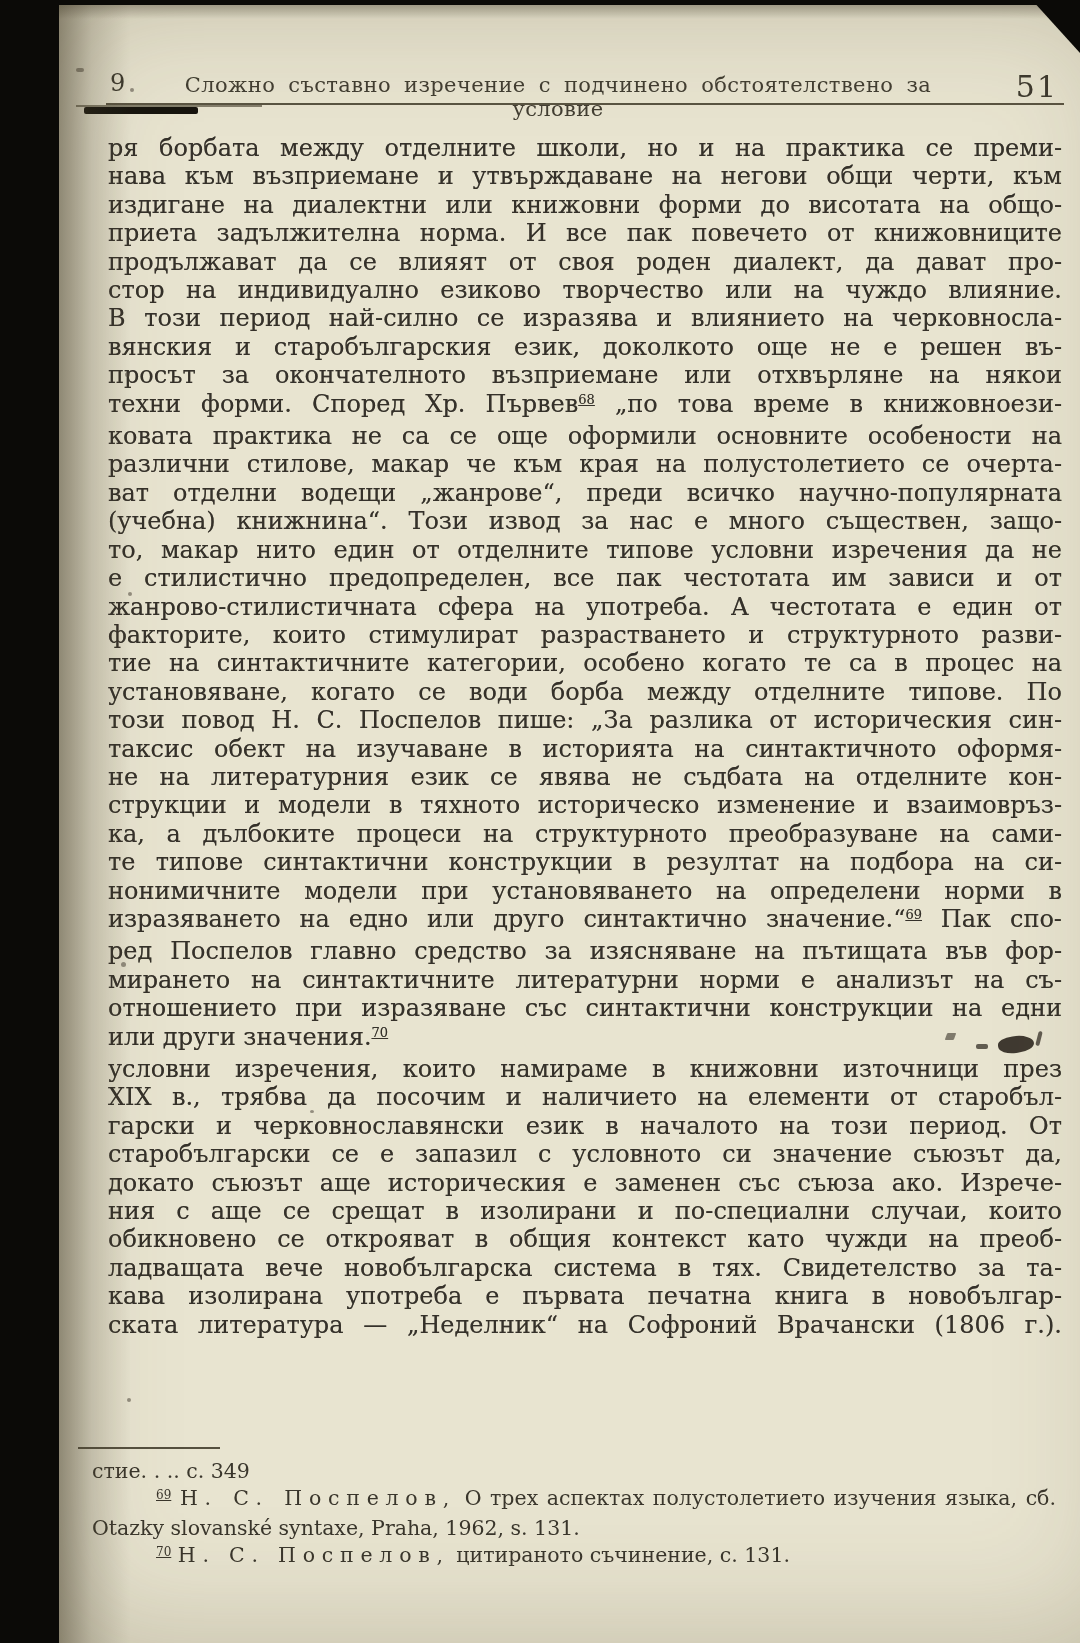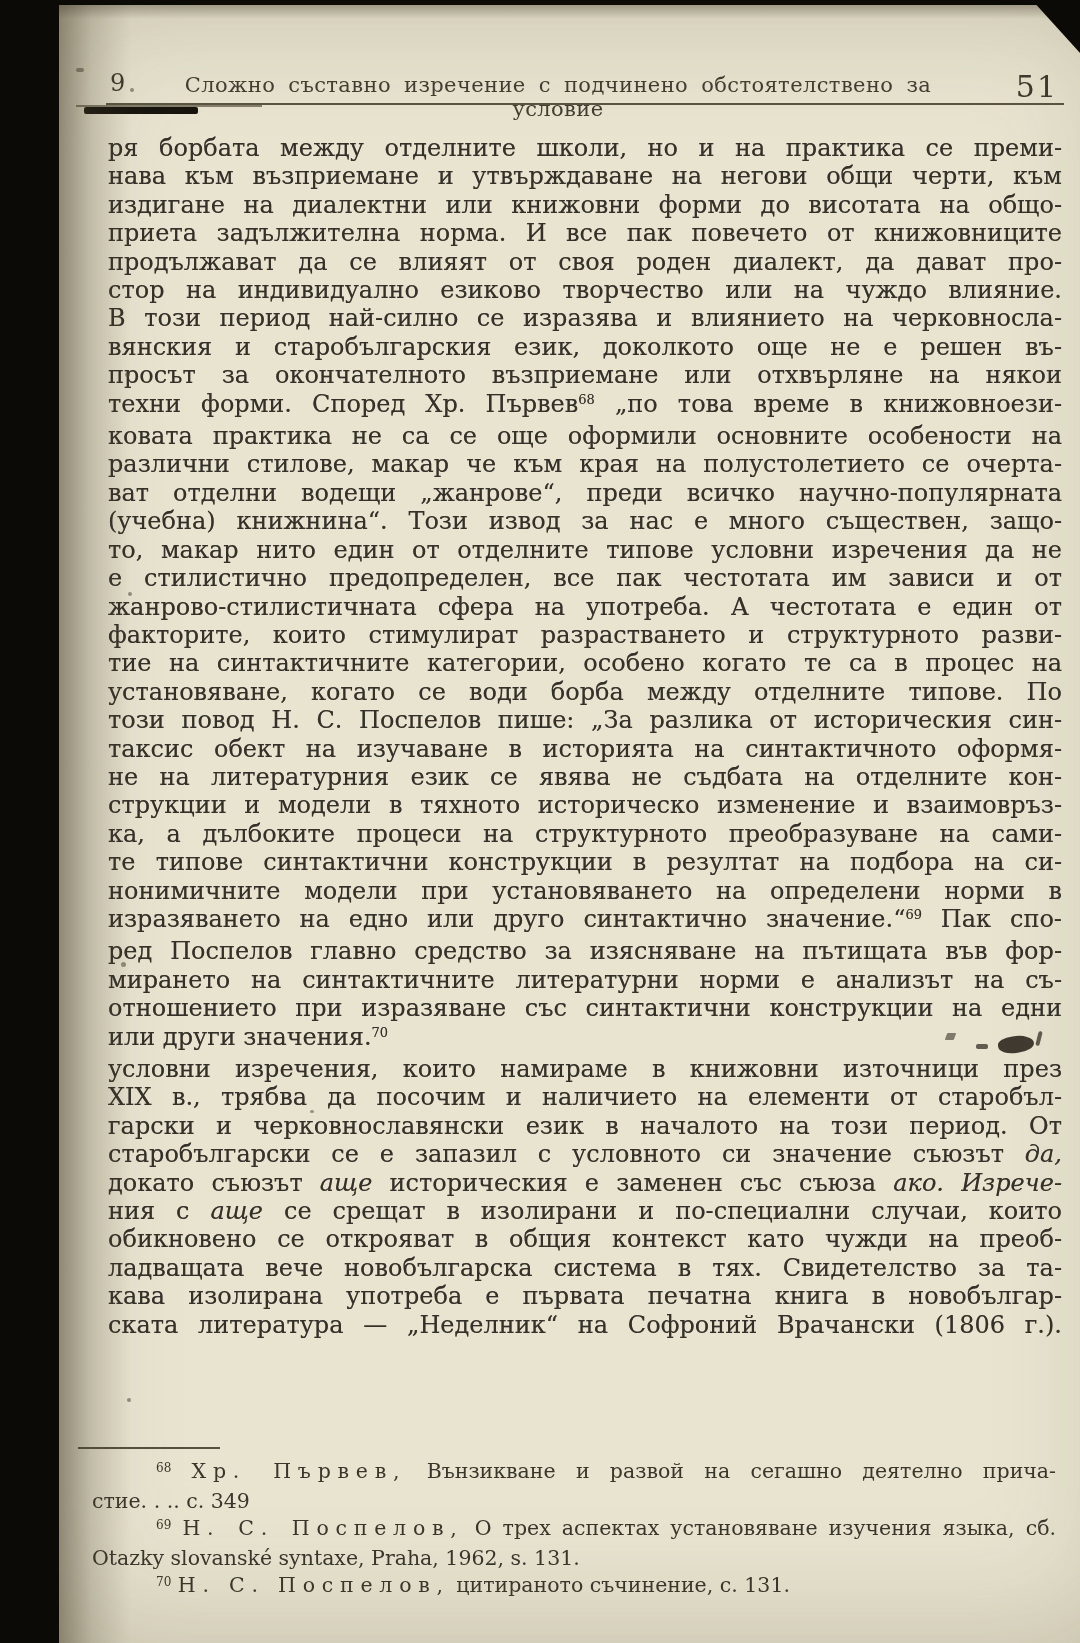--- a/index.html
+++ b/index.html
@@ -34,22 +34,22 @@
     border-radius:2px;z-index:2;}
   .fn-sep{position:absolute;left:30px;top:1447px;width:142px;height:2px;background:#55503f;z-index:2;}
 
   
   .bodytext{position:absolute;left:60px;right:66px;top:134px;z-index:2;
     font-size:24px;line-height:28.4px;color:#35312a;}
   .bodytext .line{text-align:justify;text-align-last:justify;text-justify:inter-word;
     text-shadow:0 0 .5px rgba(53,49,42,.55);}
   .line.last{text-align-last:left;}
   .line.indent{text-indent:38px;}
-  .seg-i{font-style:italic;}
-  .seg-sup{font-size:13px;position:relative;top:-8px;letter-spacing:0;}
+  .seg-i{}
+  .seg-sup{font-size:13px;position:relative;top:-8px;letter-spacing:0;text-decoration:underline;}
   .seg-sp{letter-spacing:.33em;}
 
   
   .footnotes{position:absolute;left:44px;right:72px;top:1458px;z-index:2;
     font-size:20.5px;line-height:27px;color:#3a362c;}
   .footnotes .line{text-align:justify;text-align-last:justify;text-justify:inter-word;}
   .footnotes .line.last{text-align-last:left;}
   .footnotes .line.indent{text-indent:64px;}
   .footnotes .seg-sup{font-size:12px;top:-6px;}
 </style>
@@ -105,23 +105,22 @@
       <div class="line"><span>докато съюзът </span><span class="seg-i">аще</span><span> историческия е заменен със съюза </span><span class="seg-i">ако.</span><span> </span><span class="seg-i">Изрече-</span></div>
       <div class="line"><span>ния с </span><span class="seg-i">аще</span><span> се срещат в изолирани и по-специални случаи, които</span></div>
       <div class="line"><span>обикновено се открояват в общия контекст като чужди на преоб-</span></div>
       <div class="line"><span>ладващата вече новобългарска система в тях. Свидетелство за та-</span></div>
       <div class="line"><span>кава изолирана употреба е първата печатна книга в новобългар-</span></div>
       <div class="line"><span>ската литература — „Неделник“ на Софроний Врачански (1806 г.).</span></div>
     </div>
 
   <div class="fn-sep"></div>
   <div class="footnotes" id="footnotes">
-      <div class="line indent"><span class="seg-sup">68</span><span> </span><span class="seg-sp">Хр. Първев,</span><span> Вънзикване и развой на сегашно деятелно прича-</span></div>
       <div class="line last"><span>стие. . .. с. 349</span></div>
-      <div class="line indent"><span class="seg-sup">69</span><span> </span><span class="seg-sp">Н. С. Поспелов,</span><span> О трех аспектах установяване изучения языка, сб.</span></div>
+      <div class="line indent"><span class="seg-sup">69</span><span> </span><span class="seg-sp">Н. С. Поспелов,</span><span> О трех аспектах полустолетието изучения языка, сб.</span></div>
       <div class="line last"><span>Otazky slovanské syntaxe, Praha, 1962, s. 131.</span></div>
       <div class="line indent last"><span class="seg-sup">70</span><span> </span><span class="seg-sp">Н. С. Поспелов,</span><span> цитираното съчинение, с. 131.</span></div>
     </div>
 
   <div class="smudge" style="left:950px;top:1036px;width:36px;height:17px;border-radius:45% 55% 50% 50%;transform:rotate(-7deg);opacity:.88;"></div>
   <div class="smudge" style="left:928px;top:1044px;width:12px;height:5px;border-radius:2px;opacity:.7;"></div>
   <div class="smudge" style="left:898px;top:1033px;width:9px;height:7px;border-radius:1px;opacity:.55;transform:skewX(-20deg);"></div>
   <div class="smudge" style="left:989px;top:1031px;width:4px;height:15px;border-radius:2px;opacity:.7;transform:rotate(14deg);"></div>
 
   <div class="speck" style="left:82px;top:88px;width:4px;height:4px;"></div>

